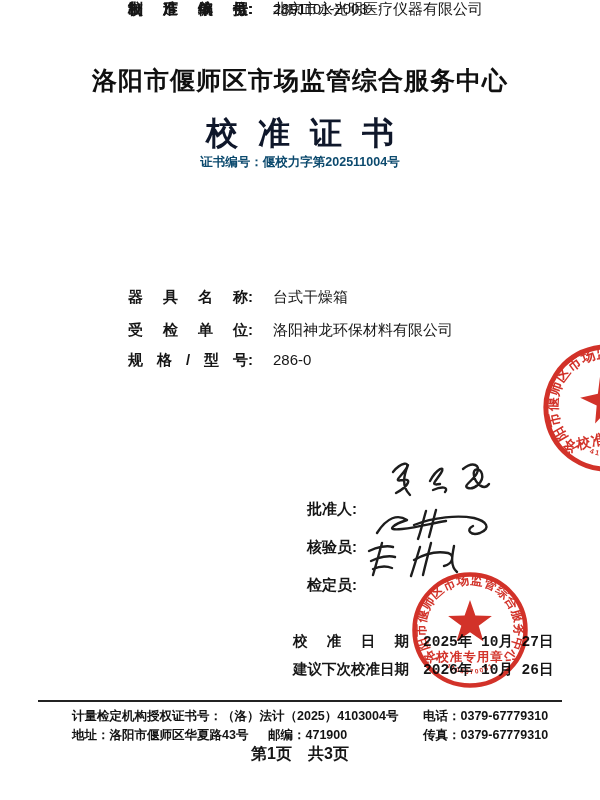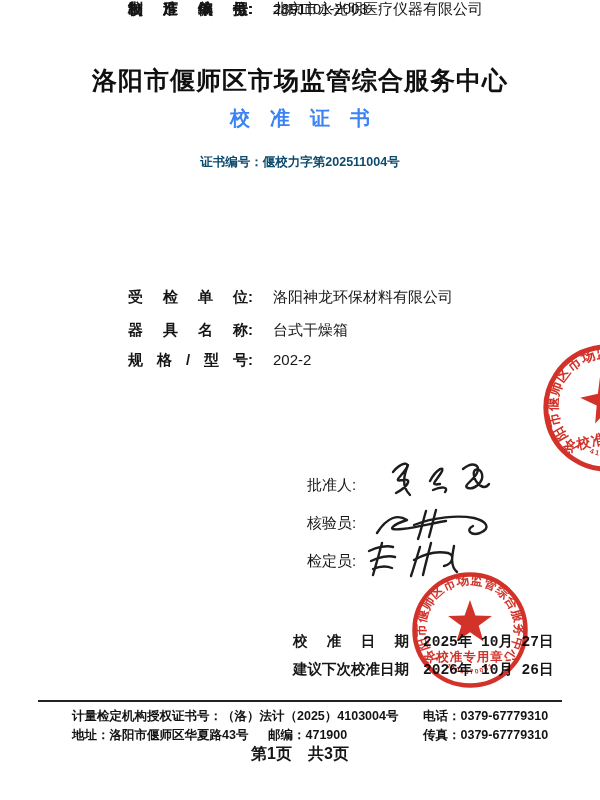--- a/index.html
+++ b/index.html
@@ -4,35 +4,35 @@
 <style>
   html,body{margin:0;padding:0;background:#ffffff;}
   .page{
     position:relative;width:600px;height:800px;background:#fff;overflow:hidden;
     font-family:"Liberation Sans",sans-serif;color:#161616;
   }
   .abs{position:absolute;}
   .centered{left:0;right:0;text-align:center;}
   
   .org-title{top:64px;font-size:25px;font-weight:bold;letter-spacing:1px;color:#101010;}
-  .cert-title{top:105px;font-size:20px;font-weight:bold;letter-spacing:20px;text-indent:20px;color:#3b82f6;}
+  .cert-title{top:112px;font-size:32px;font-weight:bold;letter-spacing:20px;text-indent:20px;color:#0f172a;}
   .cert-no{top:154px;font-size:12.5px;font-weight:bold;color:#0c4a6e;}
   
   .f-row{position:absolute;left:128px;height:22px;font-size:15px;white-space:nowrap;}
   .f-row:nth-of-type(1){top:202px;}
   .f-row:nth-of-type(2){top:230px;}
   .f-row:nth-of-type(3){top:260px;}
   .f-row:nth-of-type(4){top:288px;}
   .f-row:nth-of-type(5){top:321px;}
   .f-row:nth-of-type(6){top:351px;}
   .f-label{display:inline-block;width:120px;text-align:justify;text-align-last:justify;font-weight:bold;vertical-align:top;}
   .f-colon{font-weight:bold;}
   .f-value{position:absolute;left:145px;top:0;font-weight:normal;}
   
-  .sig-label{position:absolute;left:307px;font-size:15px;font-weight:normal;white-space:nowrap;}
+  .sig-label{position:absolute;left:307px;font-size:15px;font-weight:bold;white-space:nowrap;margin-top:24px;}
   .sig-svg{position:absolute;}
   .ink{fill:none;stroke:#1d1d1d;stroke-width:2.4;stroke-linecap:round;stroke-linejoin:round;}
   
   .d-row{position:absolute;left:293px;font-size:14.5px;font-weight:bold;white-space:nowrap;font-family:Liberation Mono, monospace;}
   .d-label{display:inline-block;width:116px;text-align:justify;text-align-last:justify;}
   .d-value{position:absolute;left:130px;top:0;}
   
   .seal{position:absolute;mix-blend-mode:multiply;opacity:.93;}
   .seal text{font-family:"Liberation Sans",sans-serif;font-weight:bold;}
   
@@ -47,30 +47,30 @@
 </head>
 <body>
 
 <div class="page">
 
   <div class="abs centered org-title">洛阳市偃师区市场监管综合服务中心</div>
   <div class="abs centered cert-title">校准证书</div>
   <div class="abs centered cert-no">证书编号：偃校力字第202511004号</div>
 
   <div class="f-row">
+    <span class="f-label">器具名称</span><span class="f-colon">:</span>
+    <span class="f-value">台式干燥箱</span>
+  </div>
+  <div class="f-row">
     <span class="f-label">受检单位</span><span class="f-colon">:</span>
     <span class="f-value">洛阳神龙环保材料有限公司</span>
   </div>
   <div class="f-row">
-    <span class="f-label">器具名称</span><span class="f-colon">:</span>
-    <span class="f-value">台式干燥箱</span>
-  </div>
-  <div class="f-row">
     <span class="f-label">规格/型号</span><span class="f-colon">:</span>
-    <span class="f-value">202-2</span>
+    <span class="f-value">286-0</span>
   </div>
   <div class="f-row">
     <span class="f-label">出厂编号</span><span class="f-colon">:</span>
     <span class="f-value">2891</span>
   </div>
   <div class="f-row">
     <span class="f-label">制造单位</span><span class="f-colon">:</span>
     <span class="f-value">北京市永光明医疗仪器有限公司</span>
   </div>
   <div class="f-row">

